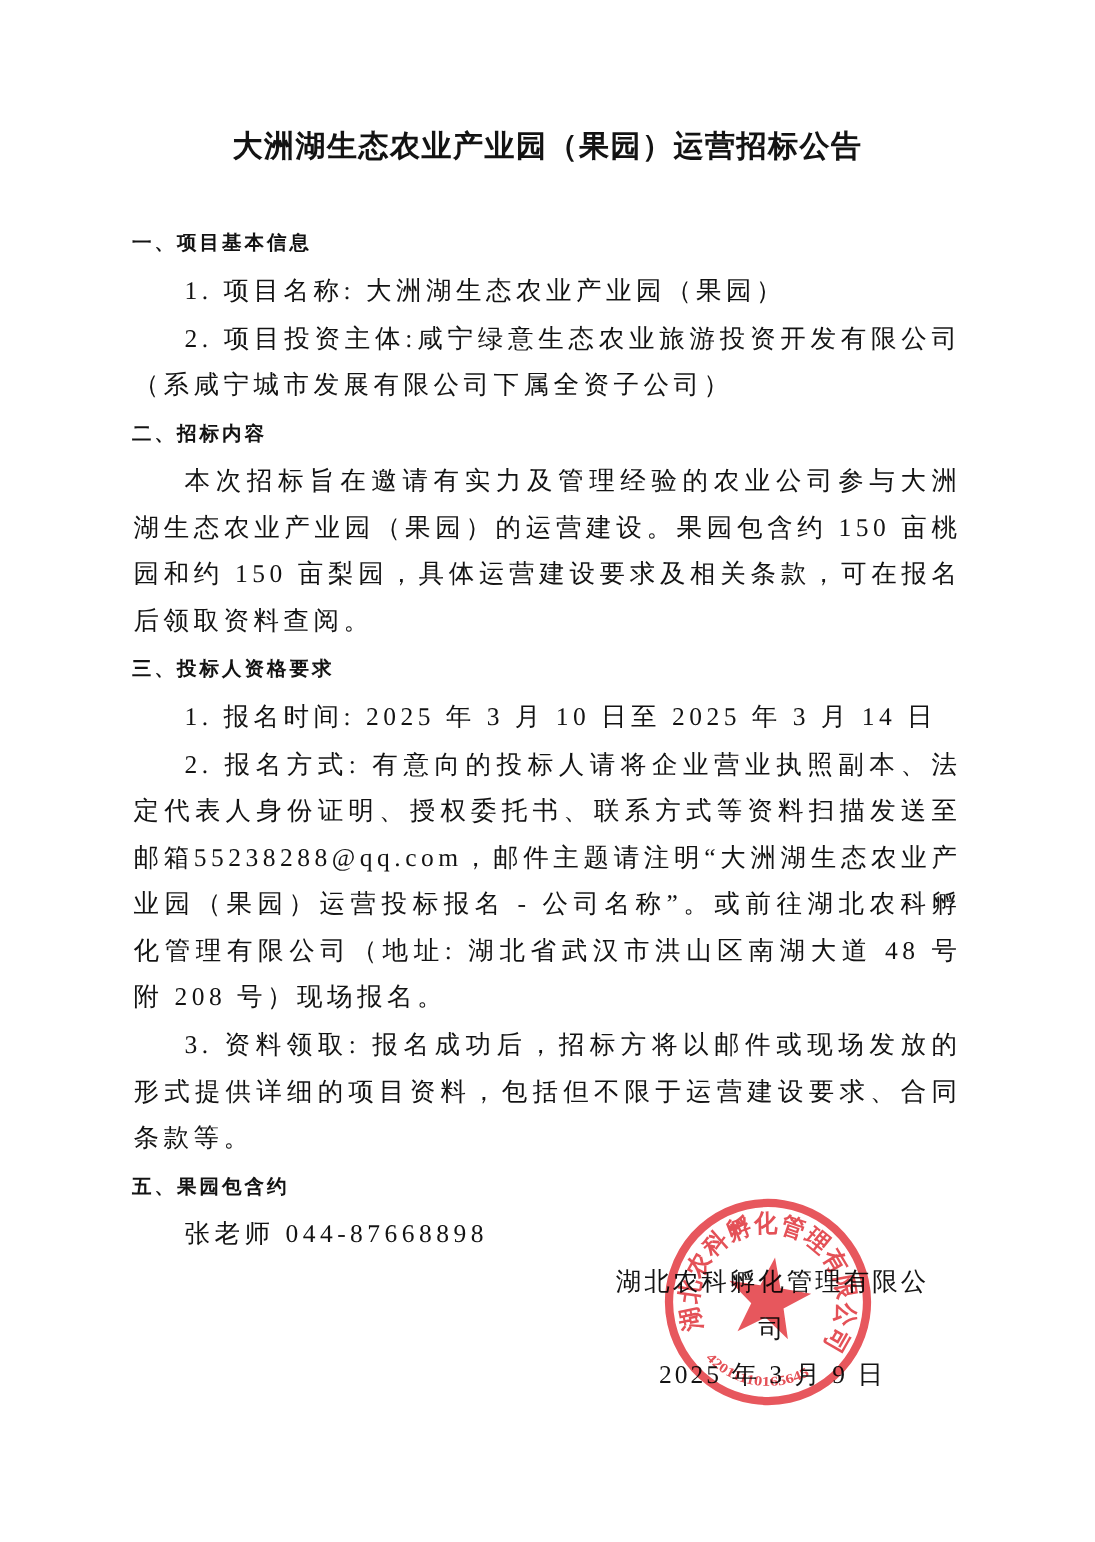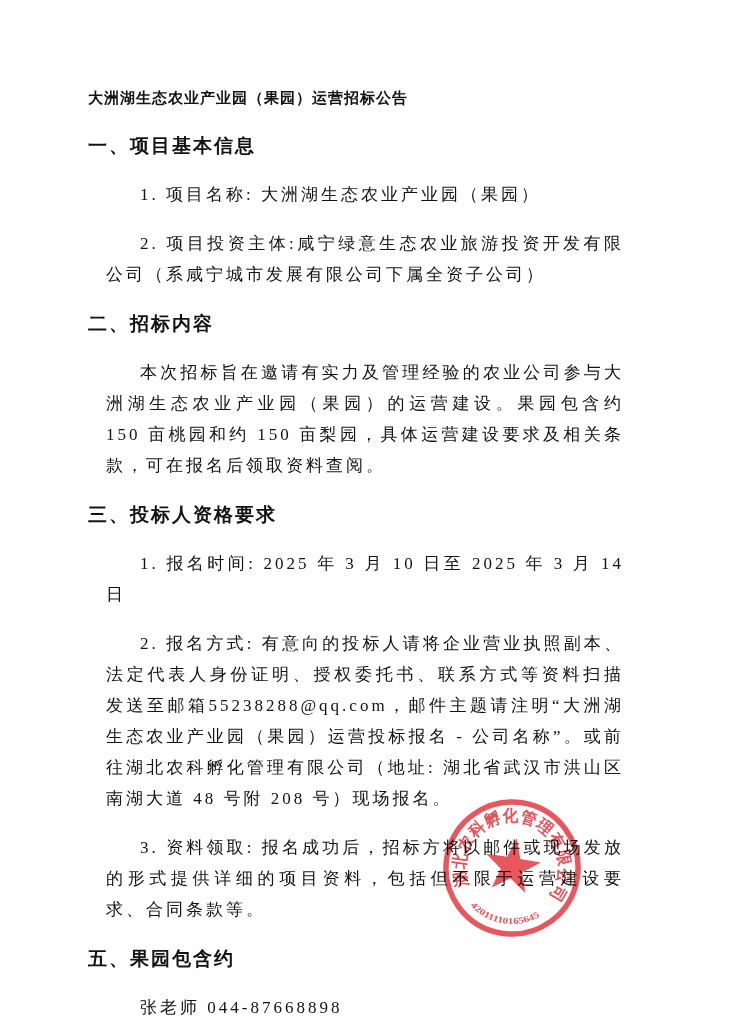--- a/index.html
+++ b/index.html
@@ -4,29 +4,29 @@
 <style>
   html,body{margin:0;padding:0;}
   body{
     width:730px;height:1028px;background:#ffffff;position:relative;overflow:hidden;
     font-family:"Liberation Serif","DejaVu Serif",serif;color:#131313;
   }
   .doc{
     position:absolute;left:88px;top:82px;width:554px;
   }
   .title{
-    font-size:15px;font-weight:bold;
-    letter-spacing:1px;line-height:32px;margin:0 0 16px 0;
+    font-size:20px;font-weight:bold;text-align:center;
+    letter-spacing:1px;line-height:32px;margin:0 0 32px 0;
   }
   .heading{
-    font-size:19px;font-weight:bold;line-height:31px;letter-spacing:2px;
+    font-size:13px;font-weight:bold;line-height:31px;letter-spacing:2px;
     white-space:nowrap;
   }
   .para{
-    margin:18px;font-size:17px;line-height:31px;letter-spacing:3px;
+    margin:1px;font-size:17px;line-height:31px;letter-spacing:3px;
     text-align:justify;text-indent:2em;
   }
   .signature{
     width:214px;margin:0 20px 0 auto;text-align:center;
     font-size:17px;line-height:31px;letter-spacing:2px;
   }
   .stamp{
     position:absolute;left:437px;top:793px;width:150px;height:150px;
     mix-blend-mode:multiply;opacity:.93;pointer-events:none;
   }

